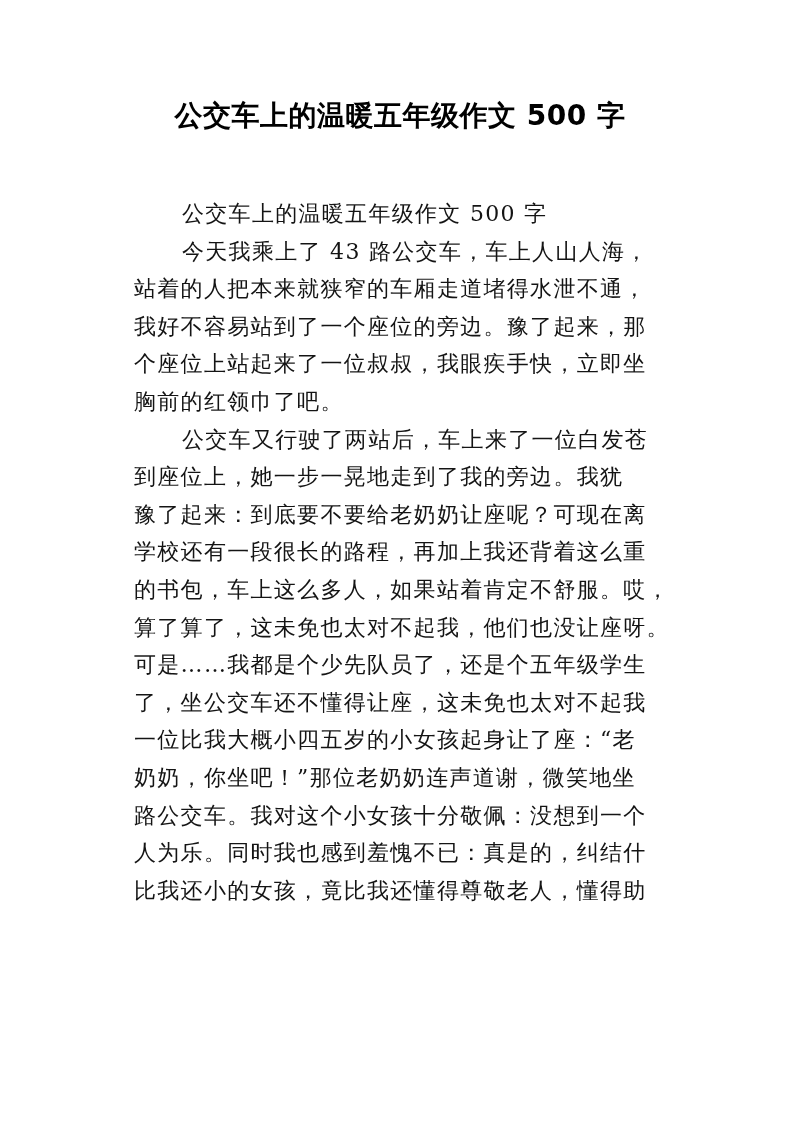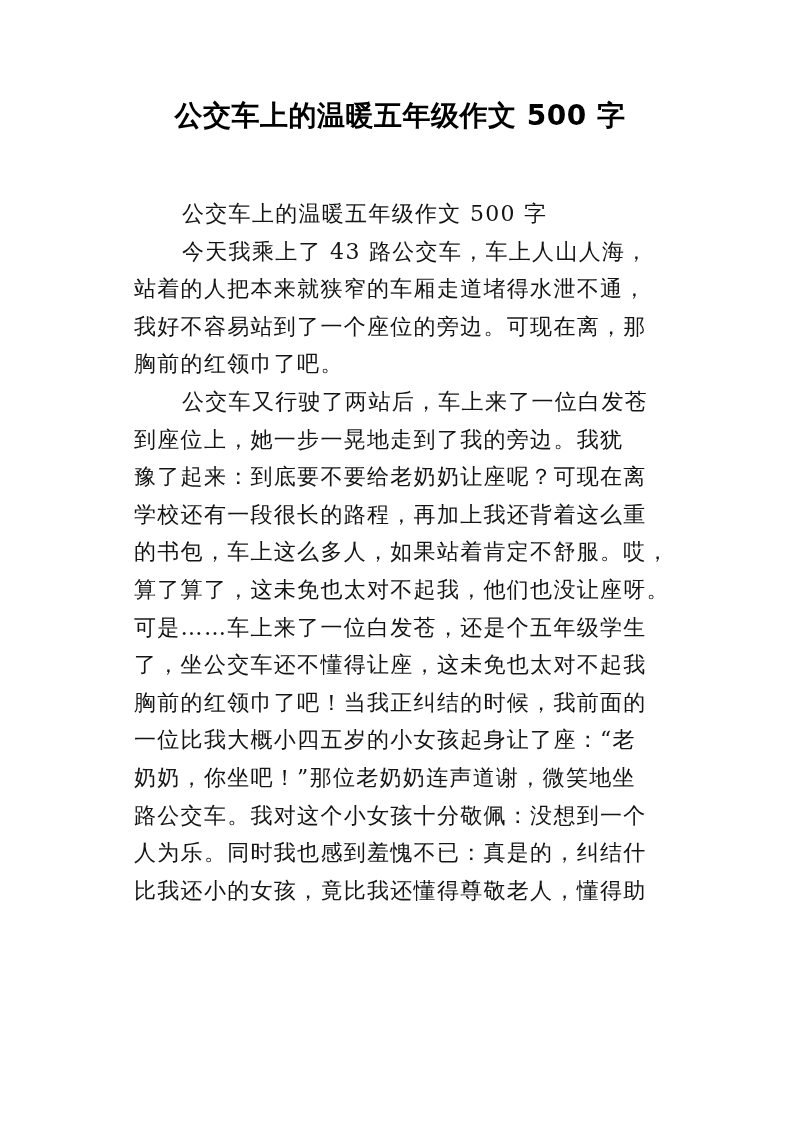--- a/index.html
+++ b/index.html
@@ -59,30 +59,30 @@
 </head>
 <body>
 
 <div class="page">
   <div class="doc-title">公交车上的温暖五年级作文 500 字</div>
 
   <div class="body-text">
     <span class="line indent">公交车上的温暖五年级作文 500 字</span>
     <span class="line indent">今天我乘上了 43 路公交车，车上人山人海，</span>
     <span class="line">站着的人把本来就狭窄的车厢走道堵得水泄不通，</span>
-    <span class="line">我好不容易站到了一个座位的旁边。可现在离，那</span>
+    <span class="line">我好不容易站到了一个座位的旁边。豫了起来，那</span>
+    <span class="line">个座位上站起来了一位叔叔，我眼疾手快，立即坐</span>
     <span class="line">胸前的红领巾了吧。</span>
     <span class="line indent">公交车又行驶了两站后，车上来了一位白发苍</span>
     <span class="line">到座位上，她一步一晃地走到了我的旁边。我犹</span>
     <span class="line">豫了起来：到底要不要给老奶奶让座呢？可现在离</span>
     <span class="line">学校还有一段很长的路程，再加上我还背着这么重</span>
     <span class="line">的书包，车上这么多人，如果站着肯定不舒服。哎，</span>
     <span class="line">算了算了，这未免也太对不起我，他们也没让座呀。</span>
-    <span class="line">可是……车上来了一位白发苍，还是个五年级学生</span>
+    <span class="line">可是……我都是个少先队员了，还是个五年级学生</span>
     <span class="line">了，坐公交车还不懂得让座，这未免也太对不起我</span>
-    <span class="line">胸前的红领巾了吧！当我正纠结的时候，我前面的</span>
     <span class="line">一位比我大概小四五岁的小女孩起身让了座：“老</span>
     <span class="line">奶奶，你坐吧！”那位老奶奶连声道谢，微笑地坐</span>
     <span class="line">路公交车。我对这个小女孩十分敬佩：没想到一个</span>
     <span class="line">人为乐。同时我也感到羞愧不已：真是的，纠结什</span>
     <span class="line">比我还小的女孩，竟比我还懂得尊敬老人，懂得助</span>
   </div>
 </div>
 
 </body></html>

